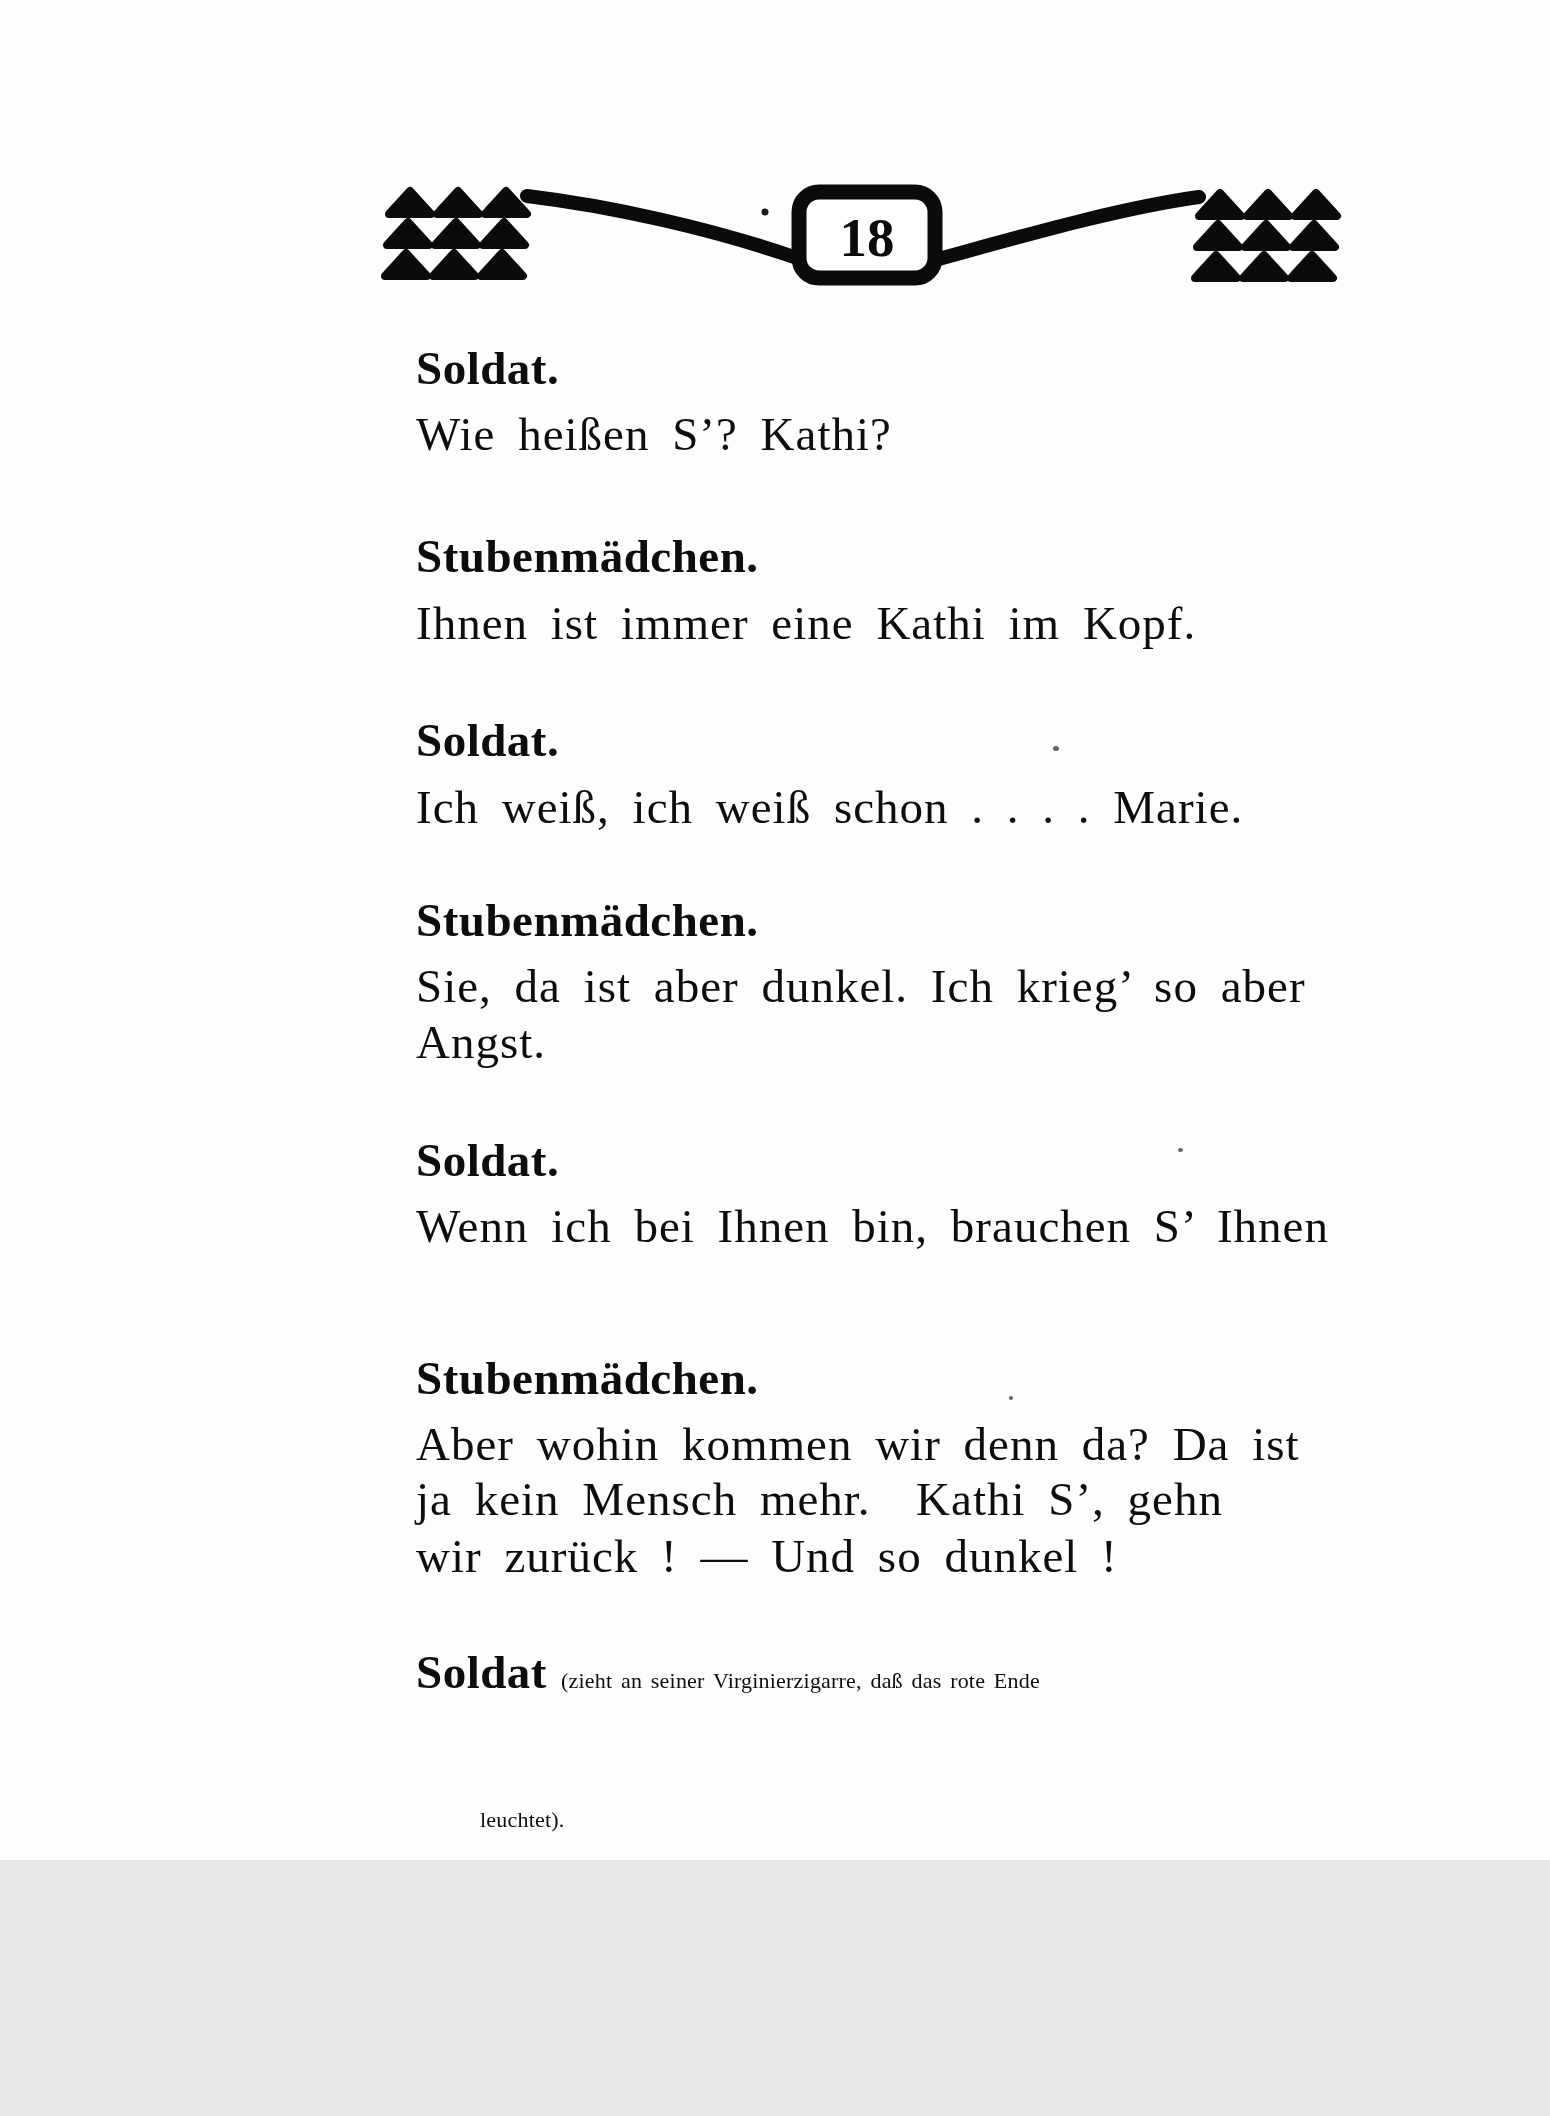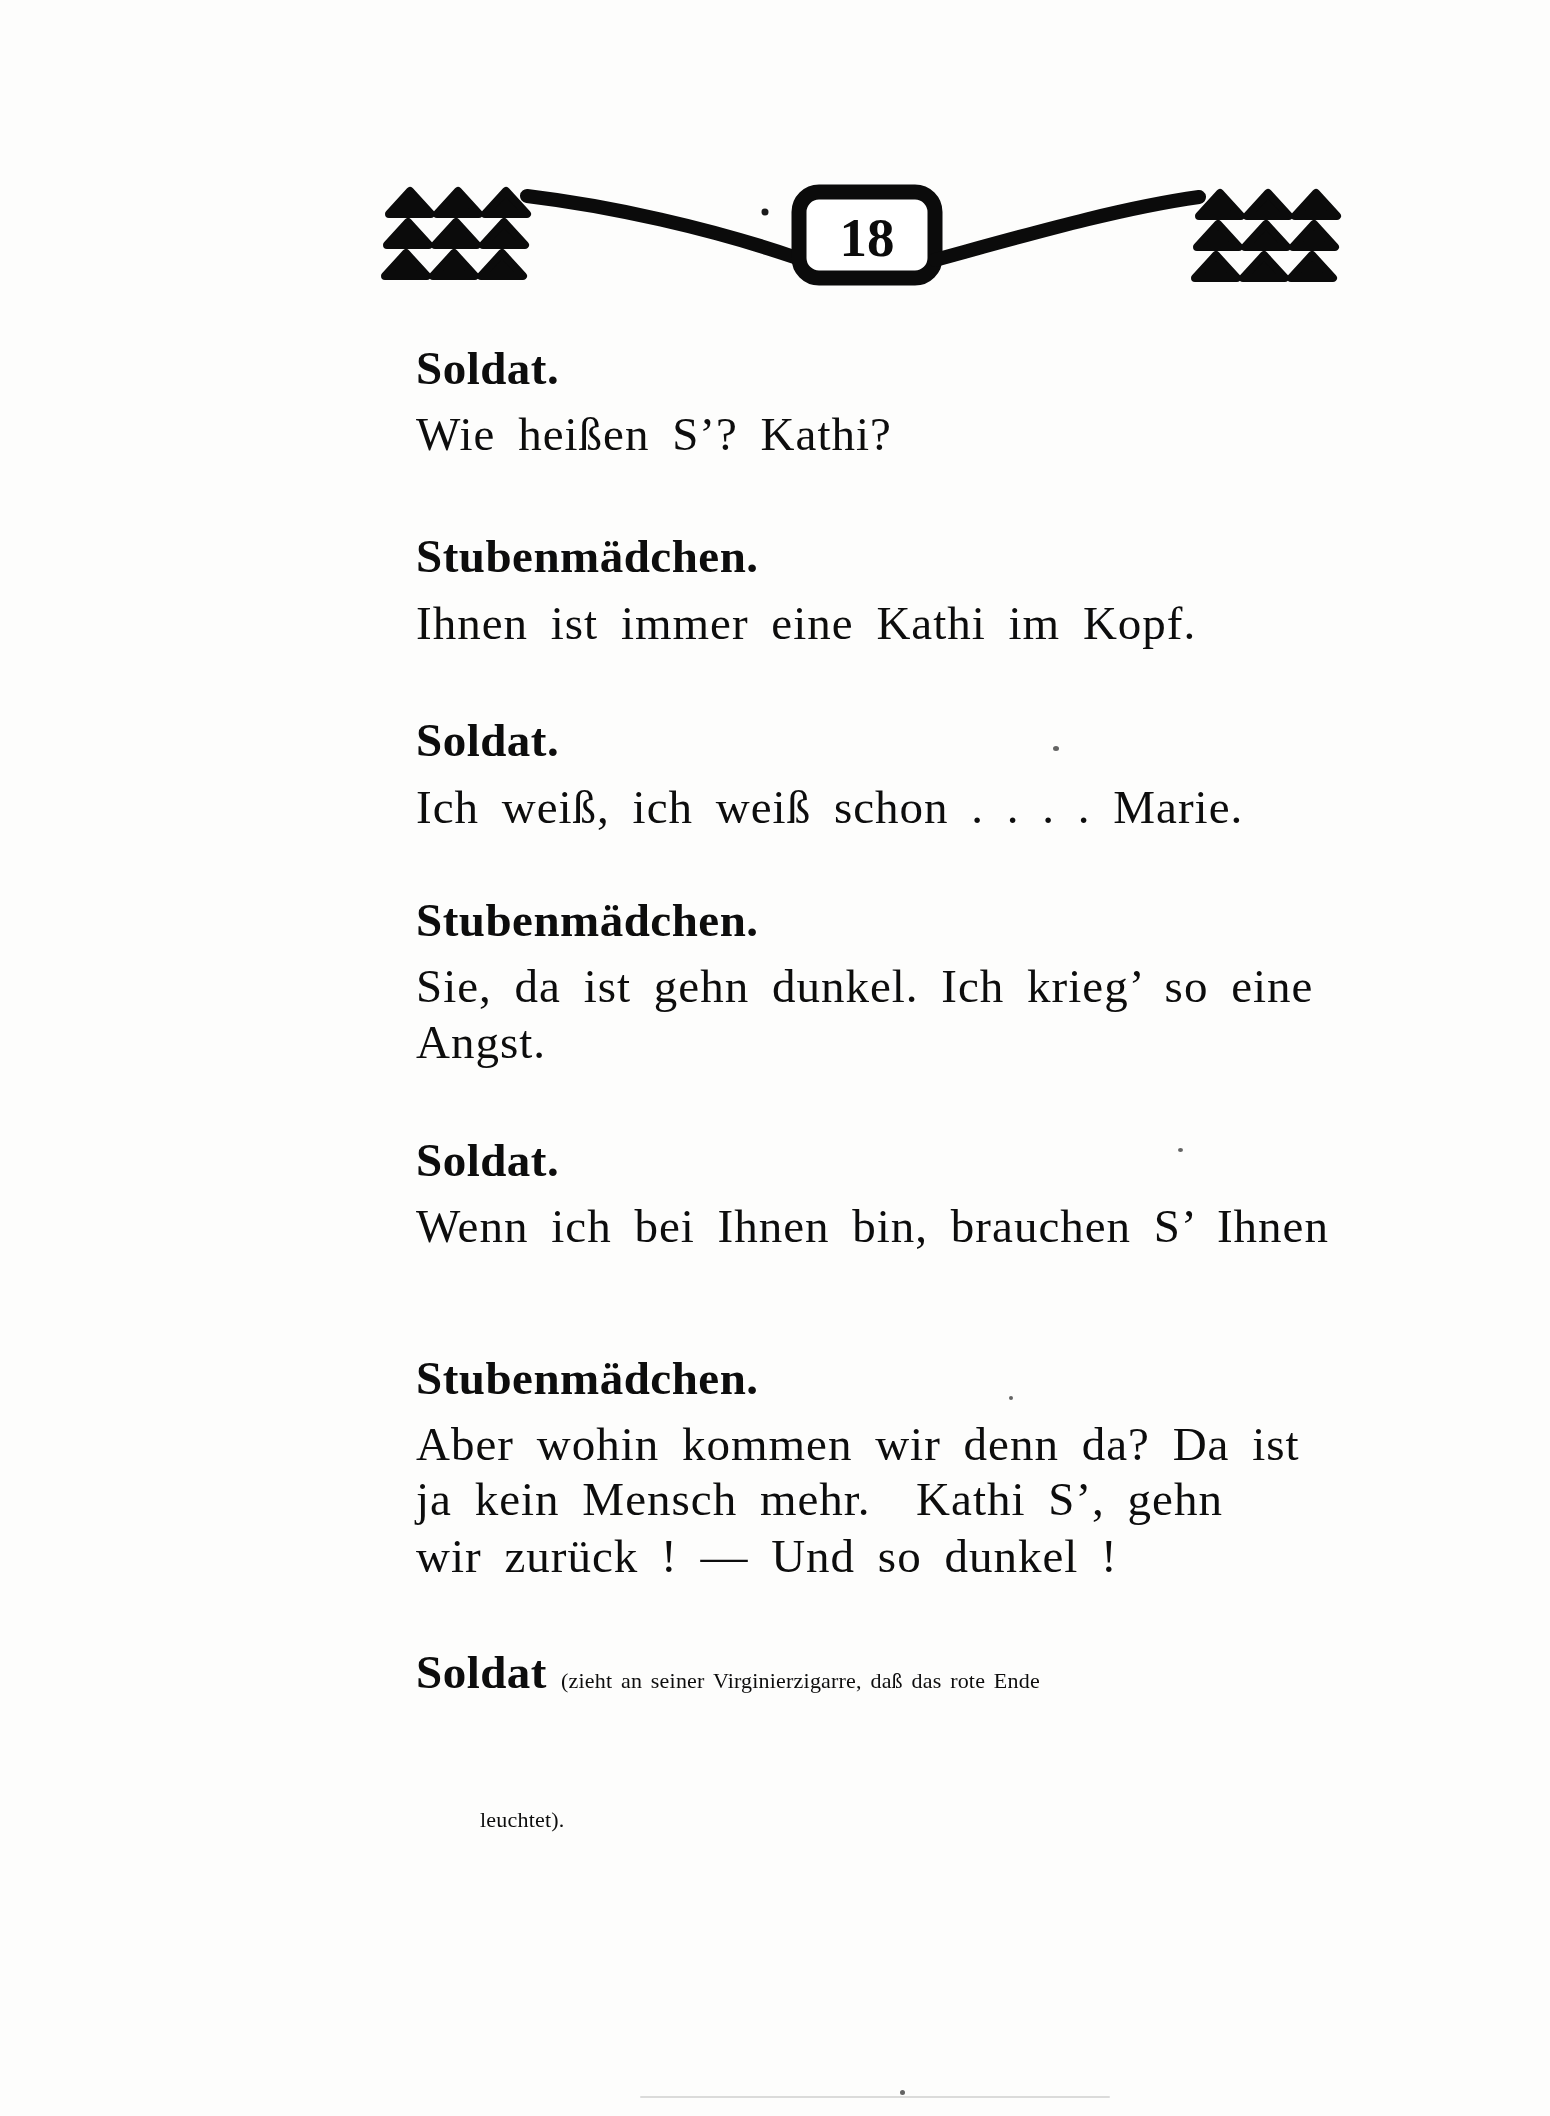--- a/index.html
+++ b/index.html
@@ -2,21 +2,21 @@
 <html style="--ink: #0d0d0d; --paper: #fdfdfc;"><head>
 <meta charset="utf-8">
 <style>
   :root{
     --ink:#0d0d0d;
     --paper:#fdfdfc;
   }
   html,body{margin:0;padding:0;background:#e8e8e8;}
   .page{
     position:relative;
-    width:1550px;height:2116px;
+    width:1550px;height:1860px;
     margin:0 auto;
     background:var(--paper);
     overflow:hidden;
     font-family:"Liberation Serif","DejaVu Serif",serif;
     color:var(--ink);
   }
   .ornament{
     position:absolute;left:375px;top:180px;width:975px;height:112px;
   }
   .line{
@@ -72,21 +72,21 @@
   <div class="line heading" style="top:340px">Soldat.</div>
   <div class="line" style="top:406px">Wie heißen S’? Kathi?</div>
 
   <div class="line heading" style="top:528px">Stubenmädchen.</div>
   <div class="line" style="top:595px">Ihnen ist immer eine Kathi im Kopf.</div>
 
   <div class="line heading" style="top:712px">Soldat.</div>
   <div class="line" style="top:779px">Ich weiß, ich weiß schon . . . . Marie.</div>
 
   <div class="line heading" style="top:892px">Stubenmädchen.</div>
-  <div class="line" style="top:958px">Sie, da ist gehn dunkel. Ich krieg’ so eine</div>
+  <div class="line" style="top:958px">Sie, da ist aber dunkel. Ich krieg’ so aber</div>
   <div class="line" style="top:1014px">Angst.</div>
 
   <div class="line heading" style="top:1132px">Soldat.</div>
   <div class="line" style="top:1198px">Wenn ich bei Ihnen bin, brauchen S’ Ihnen</div>
 
   <div class="line heading" style="top:1350px">Stubenmädchen.</div>
   <div class="line" style="top:1416px">Aber wohin kommen wir denn da? Da ist</div>
   <div class="line" style="top:1471px">ja kein Mensch mehr.  Kathi S’, gehn</div>
   <div class="line" style="top:1528px">wir zurück ! — Und so dunkel !</div>
 

